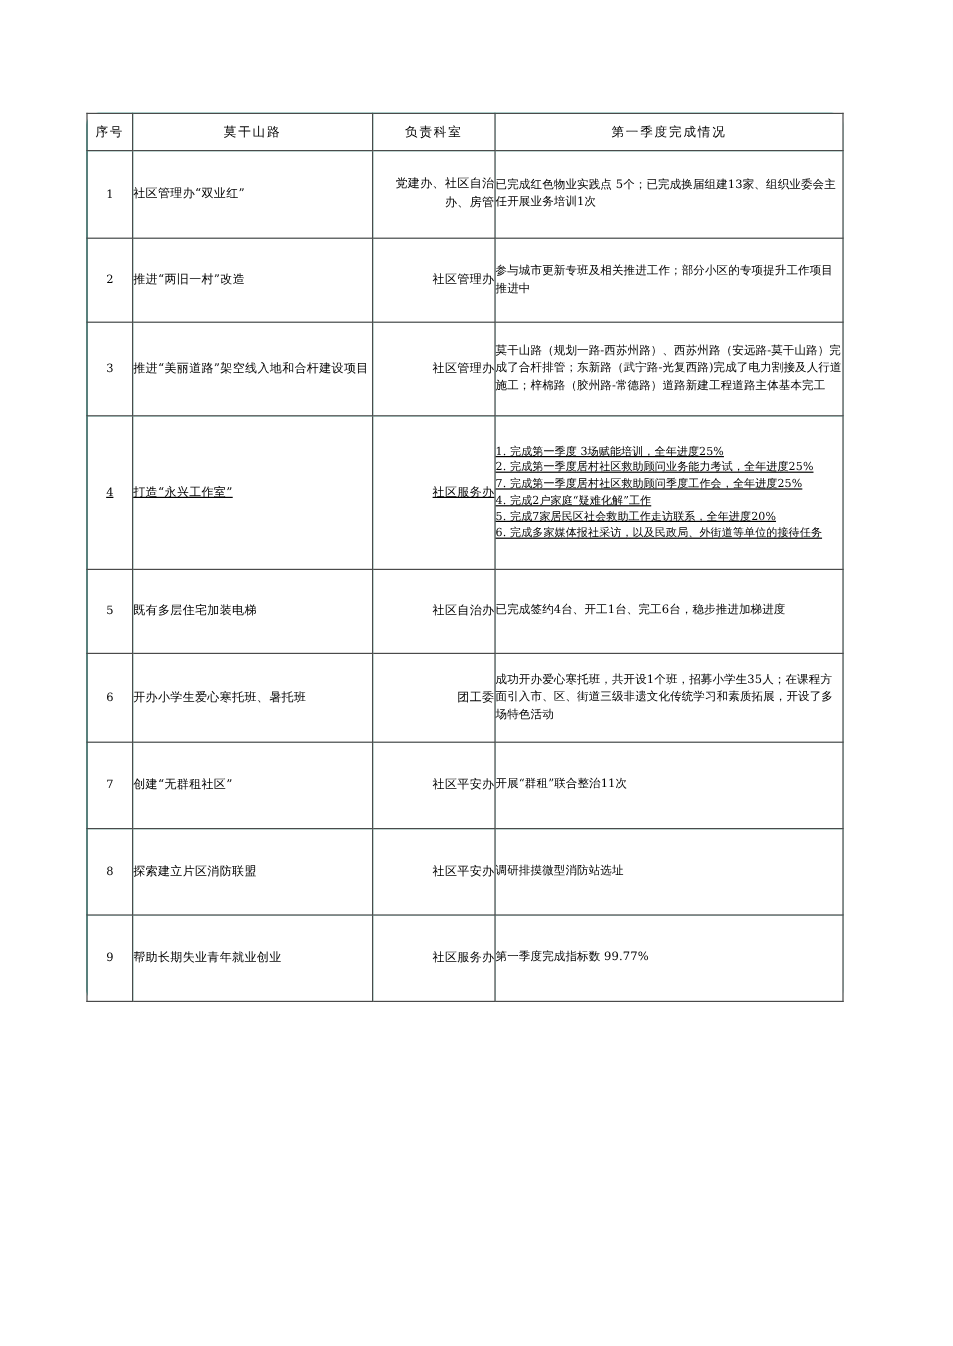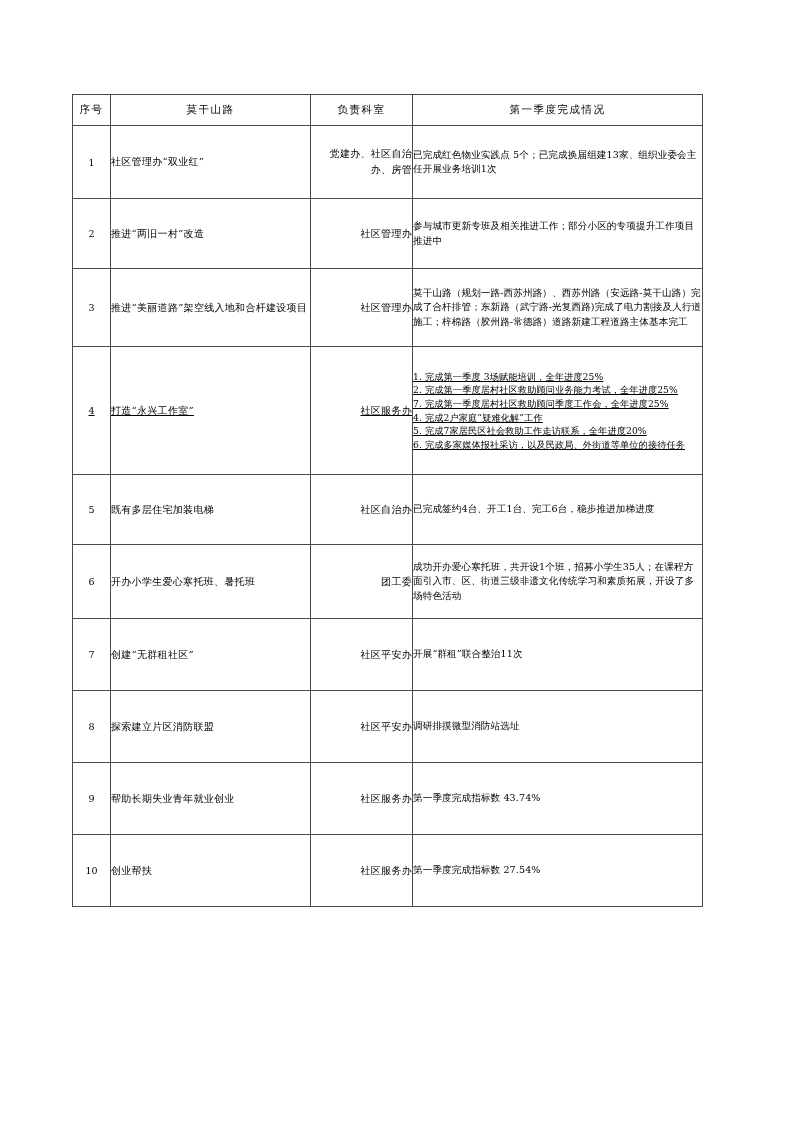--- a/index.html
+++ b/index.html
@@ -174,24 +174,18 @@
         <tr class="r8">
           <td class="cell-idx">8</td>
           <td class="cell-name">探索建立片区消防联盟</td>
           <td class="cell-dept">社区平安办</td>
           <td class="cell-stat">调研排摸微型消防站选址</td>
         </tr>
         <tr class="r9">
           <td class="cell-idx">9</td>
           <td class="cell-name">帮助长期失业青年就业创业</td>
           <td class="cell-dept">社区服务办</td>
-          <td class="cell-stat">第一季度完成指标数 43.74%</td>
-        </tr>
-        <tr class="r10">
-          <td class="cell-idx">10</td>
-          <td class="cell-name">创业帮扶</td>
-          <td class="cell-dept">社区服务办</td>
-          <td class="cell-stat">第一季度完成指标数 27.54%</td>
+          <td class="cell-stat">第一季度完成指标数 99.77%</td>
         </tr>
       </tbody>
     </table>
   </div>
 </div>
 
 </body></html>

